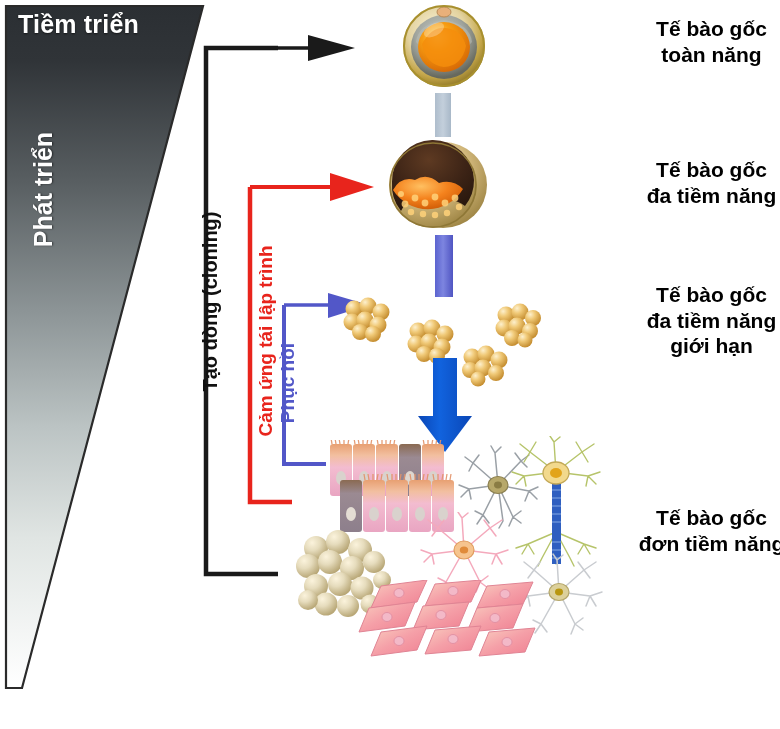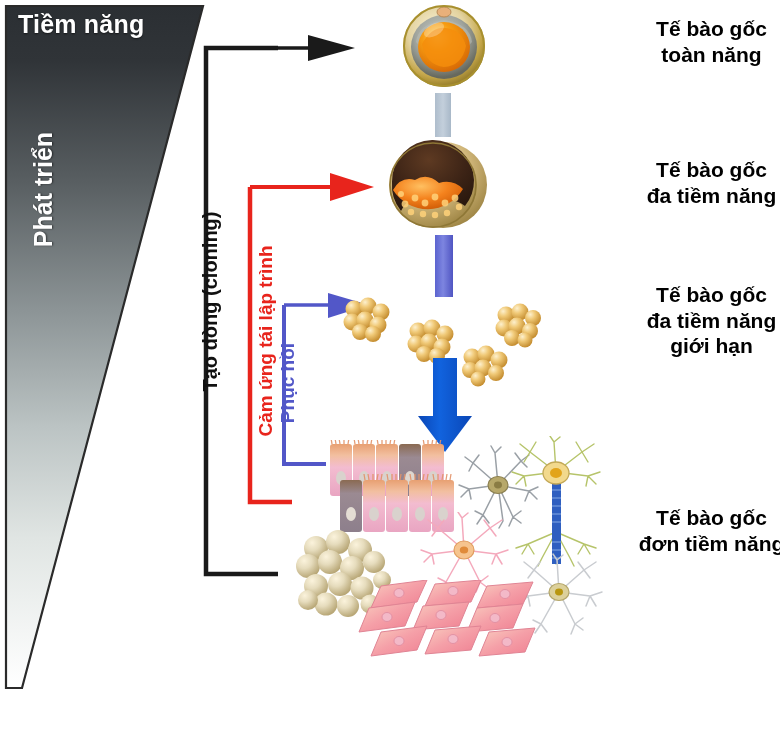--- a/index.html
+++ b/index.html
@@ -41,21 +41,21 @@
           <stop offset="8%" stop-color="#303438"></stop>
           <stop offset="26%" stop-color="#595f62"></stop>
           <stop offset="45%" stop-color="#8d9597"></stop>
           <stop offset="62%" stop-color="#bcc4c4"></stop>
           <stop offset="78%" stop-color="#e0e5e3"></stop>
           <stop offset="100%" stop-color="#ffffff"></stop>
         </linearGradient>
       </defs>
       <polygon points="6,6 203,6 22,688 6,688" fill="url(#wedgeGrad)" stroke="#2a2a2a" stroke-width="2.2"></polygon>
     </svg>
-    <div class="abs wedge-label-top">Tiềm năng</div>
+    <div class="abs wedge-label-top">Tiềm triển</div>
     <div class="abs wedge-label-side">Phát triển</div>
   </div>
 
   <div class="abs" style="left:190px;top:30px;">
     <svg width="180" height="560" viewBox="0 0 180 560">
       <path d="M88,18 L16,18 L16,544 L88,544" fill="none" stroke="#1a1a1a" stroke-width="4.5"></path>
       <path d="M16,18 L120,18" fill="none" stroke="#1a1a1a" stroke-width="3.4"></path>
       <polygon points="118,5 165,18 118,31" fill="#1a1a1a"></polygon>
     </svg>
   </div>

